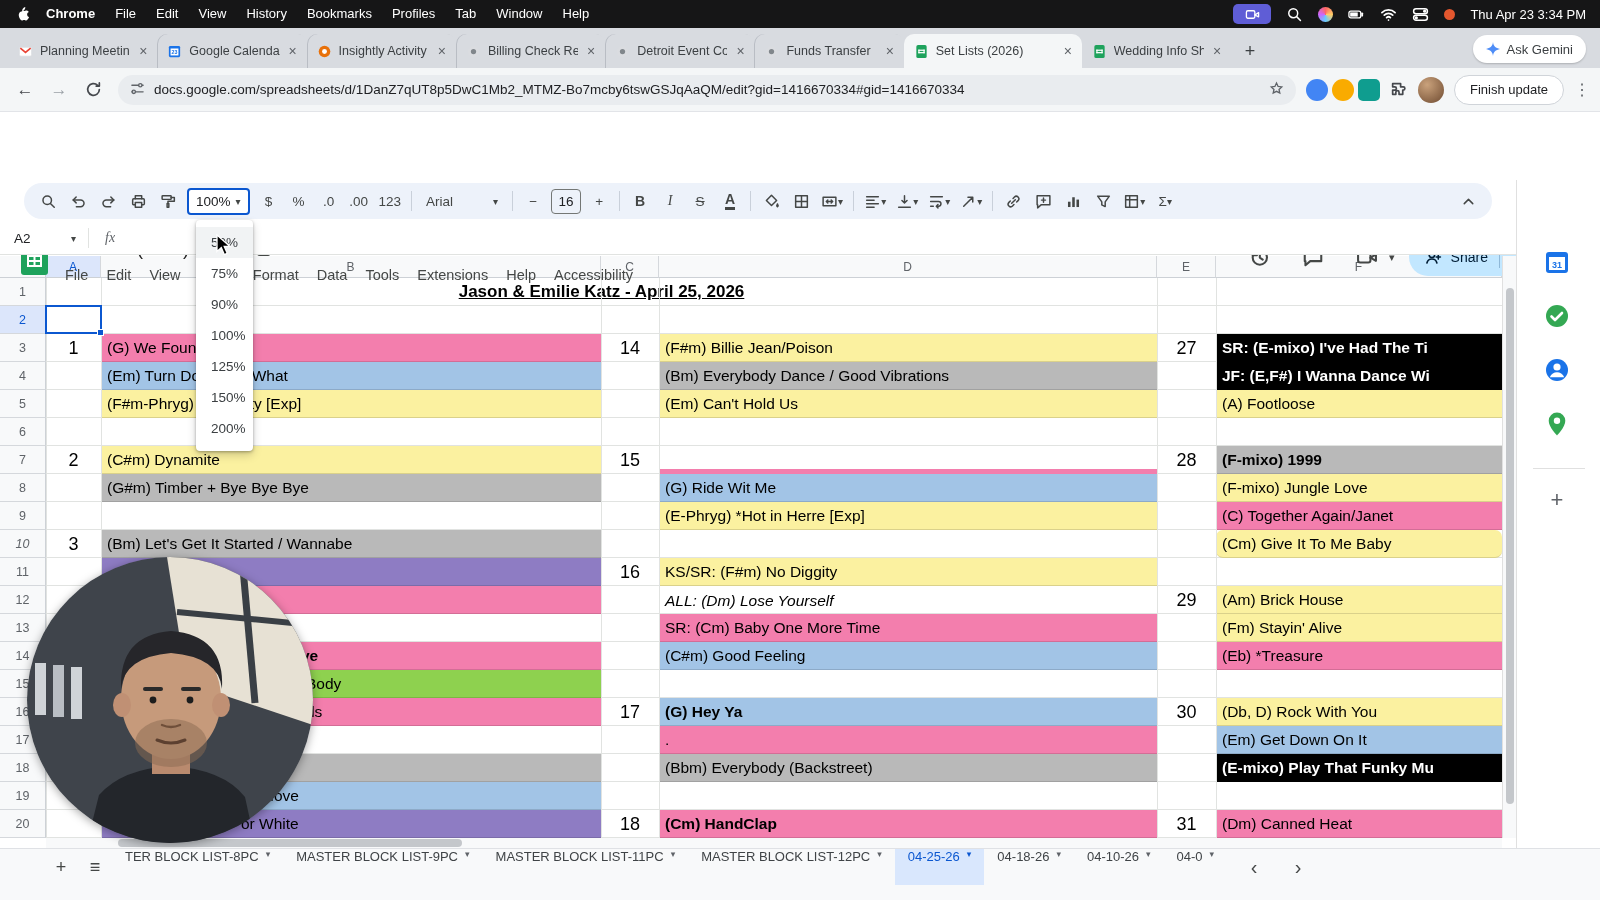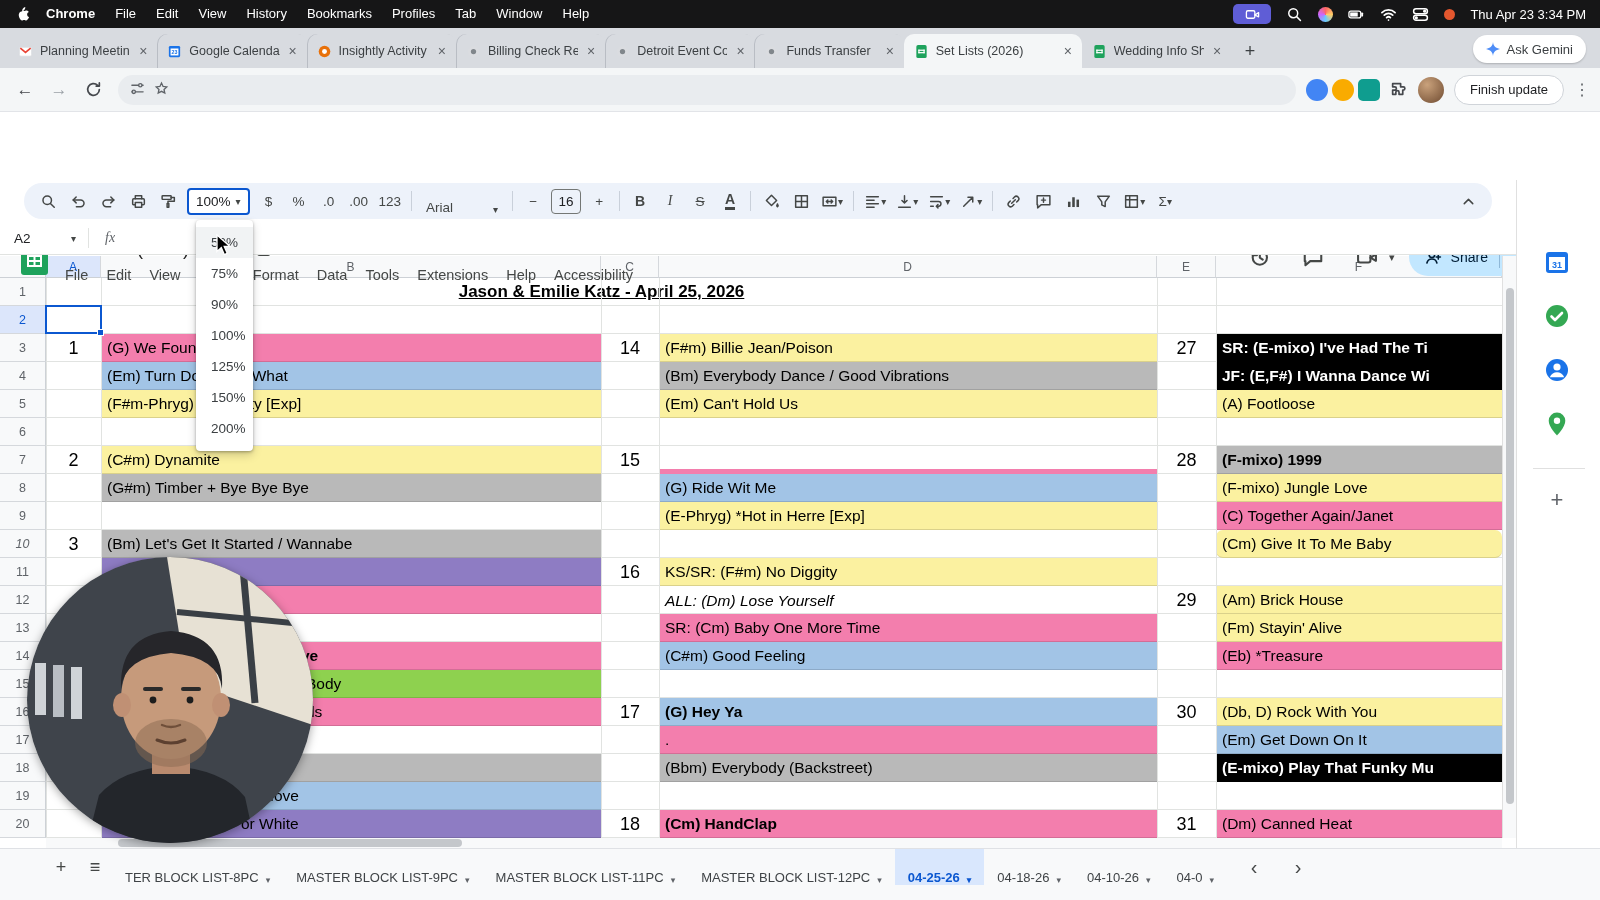--- a/index.html
+++ b/index.html
@@ -87,21 +87,21 @@
   
   .toolbar{position:absolute;top:183px;left:24px;width:1468px;height:36px;background:#edf2fa;
     border-radius:18px;display:flex;align-items:center;padding:0 10px;gap:2px;z-index:30;color:#444746}
   .ti{min-width:28px;height:27px;display:flex;align-items:center;justify-content:center;
     border-radius:4px;font-size:13.5px;padding:0 4px;white-space:nowrap}
   .ti svg{width:17px;height:17px;stroke:#444746;fill:none;stroke-width:1.4;stroke-linecap:round;stroke-linejoin:round}
   .sep{width:1px;height:20px;background:#c9d0da;margin:0 4px;flex:0 0 1px}
   .zoombox{display:flex;align-items:center;gap:5px;background:#fff;border:2px solid #0b57d0;border-radius:4px;
     height:27px;padding:0 7px;font-size:13.5px;color:#202124;margin:0 3px}
   .c{font-size:10px;color:#444746}
-  .fontbox{display:flex;align-items:flex-end;justify-content:space-between;height:27px;min-width:88px;
+  .fontbox{display:flex;align-items:center;justify-content:space-between;height:27px;min-width:88px;
     padding:0 8px;font-size:13.5px;border-radius:4px}
   .sizebox{width:30px;height:25px;border:1px solid #747775;border-radius:4px;display:flex;align-items:center;
     justify-content:center;font-size:13.5px;color:#202124;margin:0 2px}
   .tbold{font-weight:700;font-size:14px}
   .titalic{font-style:italic;font-size:14px;font-family:"Liberation Serif",serif}
   .tstrike{text-decoration:line-through;font-size:13.5px}
   .tcolor{font-size:14px;font-weight:700;border-bottom:3px solid #444746;line-height:14px;height:18px}
   .tspacer{flex:1 1 auto}
 
   
@@ -149,23 +149,23 @@
   .sp-icon svg{width:26px;height:26px;display:block}
   .sp-plus{font-size:22px;color:#5f6368}
   .sp-div{position:absolute;left:16px;width:52px;height:1px;background:#e0e0e0}
 
   
   .bottombar{position:absolute;top:848px;left:0;width:1600px;height:52px;background:#f8f9fa;
     border-top:1px solid #dfe1e5;display:flex;align-items:flex-start;padding:0 0 0 44px;z-index:60}
   .bb-btn{height:36px;width:34px;display:flex;align-items:center;justify-content:center;
     font-size:18px;color:#444746}
   #sheet-tabs{display:flex;align-items:stretch;height:36px}
-  .sheettab{display:flex;align-items:flex-end;gap:7px;padding:0 13px;font-size:13px;color:#3f4346;white-space:nowrap}
+  .sheettab{display:flex;align-items:flex-start;gap:7px;padding:0 13px;font-size:13px;color:#3f4346;white-space:nowrap}
   .sheettab .stc{font-size:9px;color:#5f6368}
-  .sheettab.active{background:#d9e7fd;color:#0b57d0;font-weight:700}
+  .sheettab.active{background:#d9e7fd;color:#0b57d0;font-weight:400}
   .sheettab.active .stc{color:#0b57d0}
   .bb-nav{height:36px;width:34px;display:flex;align-items:center;justify-content:center;
     font-size:20px;color:#444746;margin-left:10px}
 
   
   .zoommenu{position:absolute;left:196px;top:220px;width:57px;background:#fff;border-radius:4px;
     box-shadow:0 1px 3px rgba(0,0,0,.3),0 4px 10px rgba(0,0,0,.18);padding:7px 0;z-index:80}
   .zoom-item{height:31px;display:flex;align-items:center;padding-left:15px;font-size:13.5px;color:#3c4043}
   .zoom-item:first-child{background:#f1f3f4}
 
@@ -353,20 +353,21 @@
         </svg>
     </div>
     <div class="omnibox">
       <span>
         <svg viewBox="0 0 16 16">
             <path d="M2 4.5h7.2M13 4.5h1M2 11.5h1M5.8 11.5H14"></path>
             <circle cx="11" cy="4.5" r="1.8"></circle>
             <circle cx="4" cy="11.5" r="1.8"></circle>
           </svg>
       </span>
+      <span class="url">docs.google.com/spreadsheets/d/1DanZ7qUT8p5DwC1Mb2_MTMZ-Bo7mcby6tswGSJqAaQM/edit?gid=1416670334#gid=1416670334</span>
       <span>
         <svg viewBox="0 0 16 16">
             <path d="M8 2.2l1.7 3.6 3.9.5-2.9 2.7.8 3.9L8 11l-3.5 1.9.8-3.9L2.4 6.3l3.9-.5z"></path>
           </svg>
       </span>
     </div>
     <span class="ext ext1"></span>
     <span class="ext ext2"></span>
     <span class="ext ext3"></span>
     <span class="navbtn puzzle">

